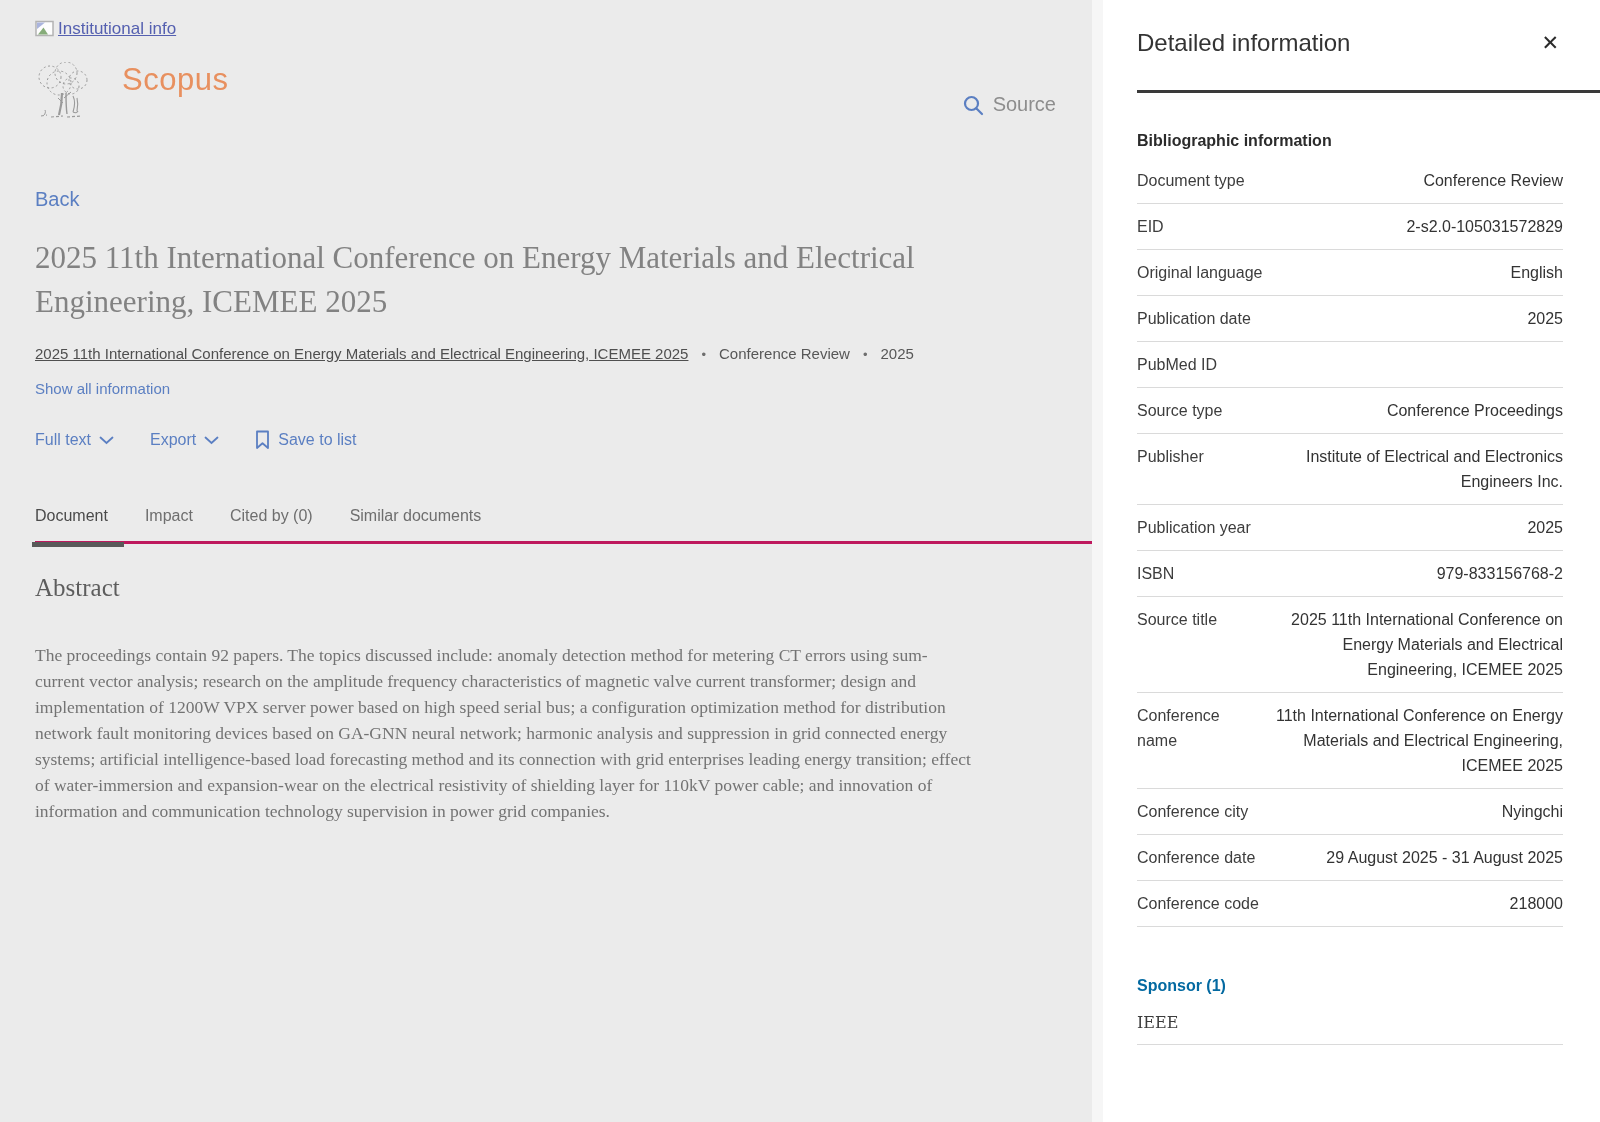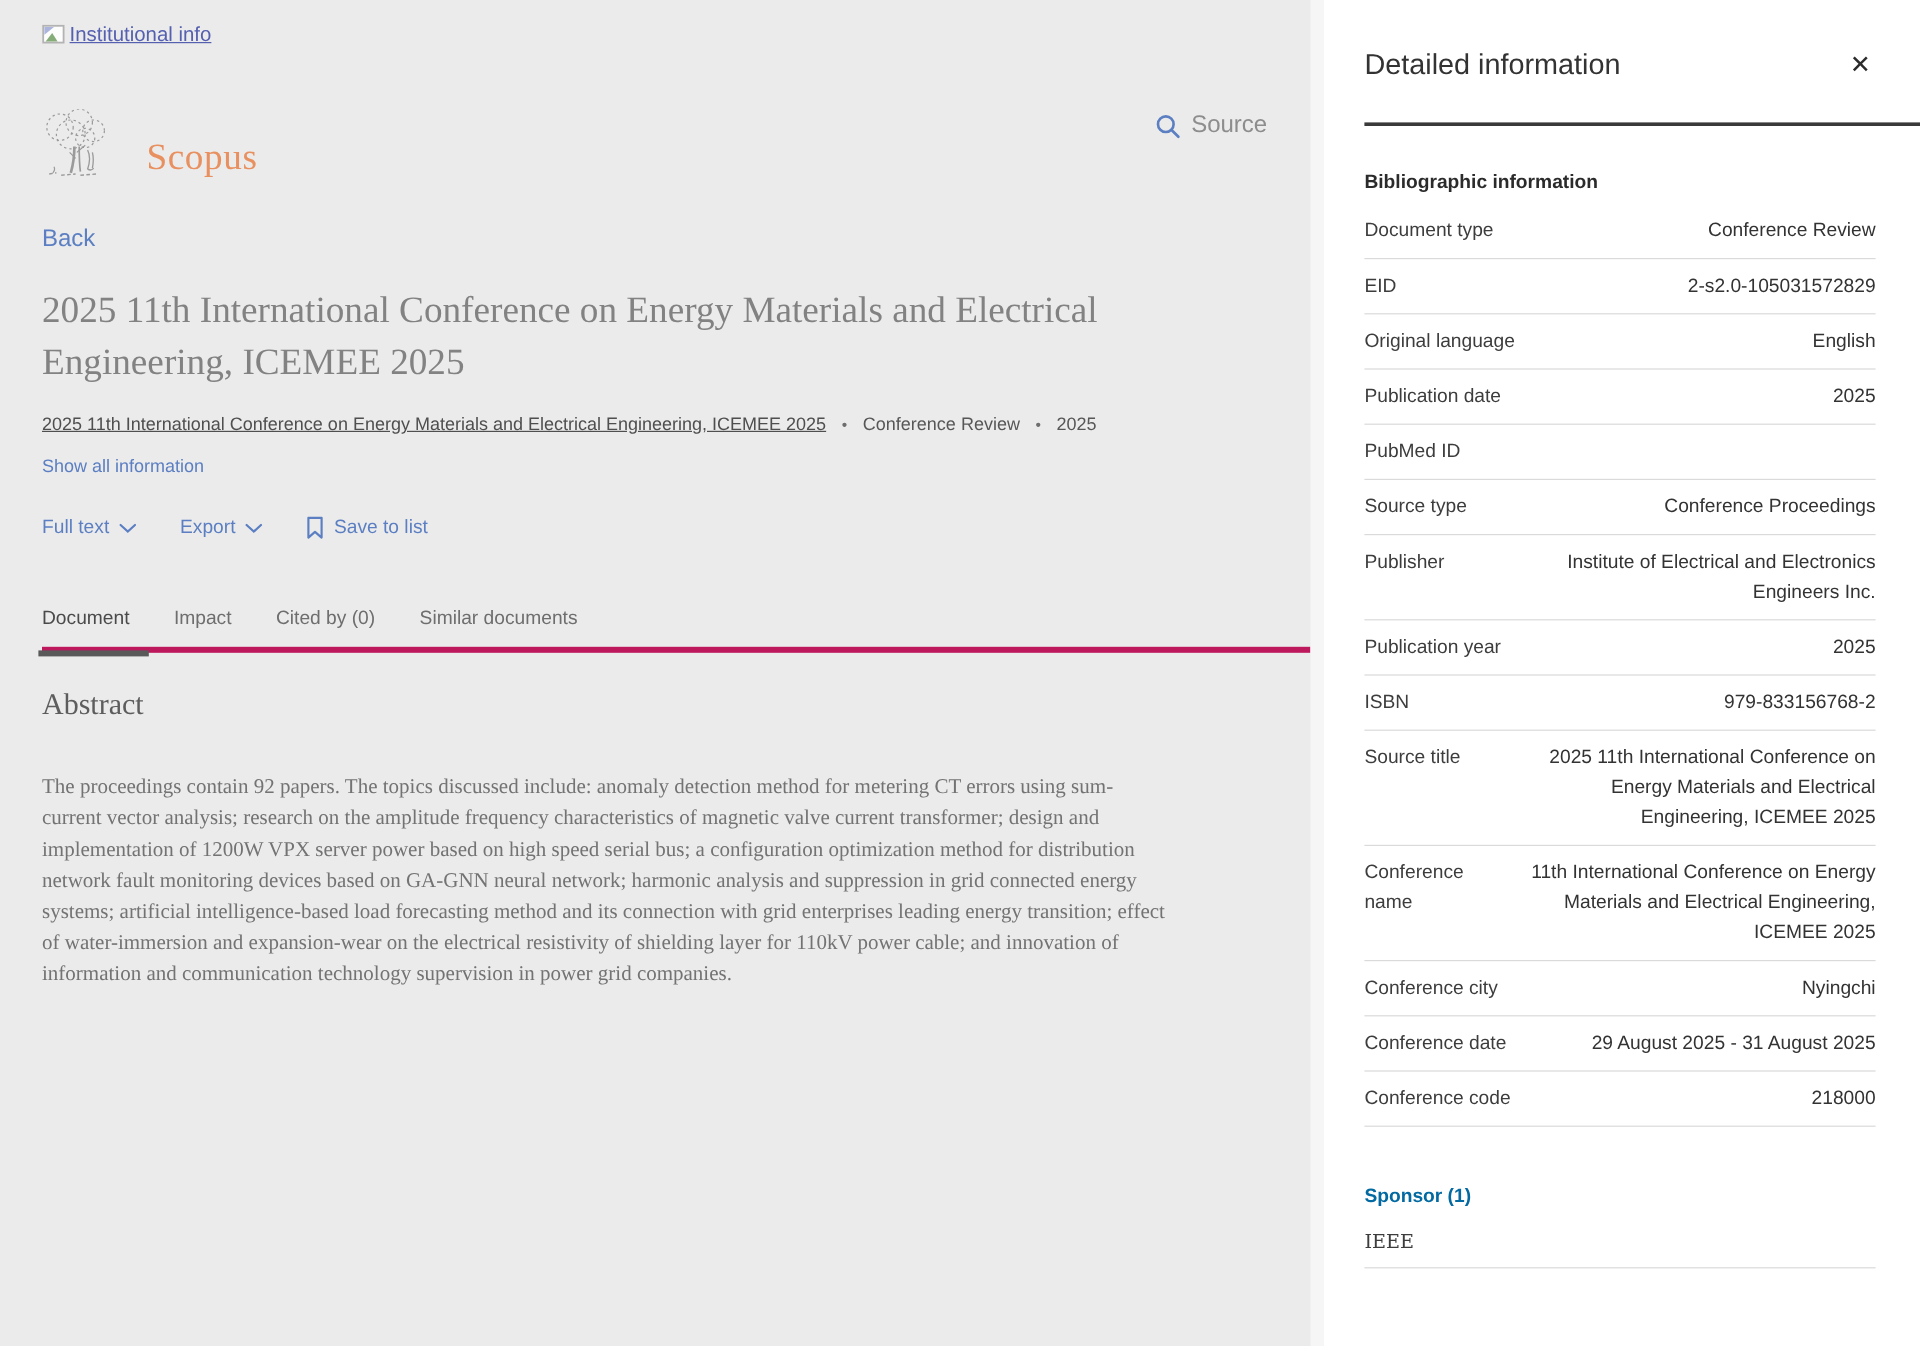--- a/index.html
+++ b/index.html
@@ -27,22 +27,22 @@
   .inst-row {
     position: absolute; left: 35px; top: 19px;
     display: flex; align-items: center; gap: 2px;
   }
   .inst-link {
     font-size: 17px; color: #5560b0;
     text-decoration: underline; cursor: pointer;
   }
 
   .brand-row {
-    position: absolute; left: 33px; top: 91px;
-    display: flex; align-items: flex-end; gap: 27px; font-family: Liberation Serif, serif;
+    position: absolute; left: 33px; top: 62px;
+    display: flex; align-items: flex-start; gap: 27px;
   }
   .scopus-word { font-size: 31px; color: #e8905f; letter-spacing: 0.5px; }
 
   .search {
     position: absolute; top: 93px; right: 36px;
     display: flex; align-items: center; gap: 9px; cursor: pointer;
   }
   .search-label { font-size: 20px; color: #8d8d8d; }
 
   .back-link {
@@ -70,21 +70,21 @@
 
   .actions {
     position: absolute; left: 35px; top: 430px;
     display: flex; align-items: center; font-size: 16px; color: #5b7fc2;
   }
   .action { display: flex; align-items: center; gap: 8px; cursor: pointer; }
   .action + .action { margin-left: 36px; }
 
   .tabs-wrap {
     position: absolute; left: 35px; right: 0; top: 505px;
-    border-bottom: 5px solid #be185d; height: 39px;
+    border-bottom: 3px solid #be185d; height: 39px;
     display: flex; align-items: flex-start;
   }
   .tab {
     position: relative; font-size: 16px; color: #6e6e6e;
     margin-right: 37px; padding-top: 2px; cursor: pointer;
   }
   .tab.active { color: #4a4a4a; }
   .tab.active::after {
     content: ""; position: absolute; left: -3px; right: -16px; bottom: -22px;
     height: 5px; background: #595959;
@@ -104,21 +104,21 @@
   
   .panel {
     position: absolute; left: 1103px; top: 0;
     width: 497px; height: 1122px;
     background: #ffffff;
   }
   .panel-content { padding: 0 37px 0 34px; }
 
   .panel-header {
     display: flex; justify-content: space-between; align-items: flex-start;
-    padding-top: 41px;
+    padding-top: 29px;
   }
   .panel-title { font-size: 24px; color: #333; font-weight: normal; }
   .close-btn {
     font-size: 21px; color: #2b2b2b; line-height: 24px;
     background: none; border: none; cursor: pointer; padding: 2px 4px;
     font-family: "Liberation Sans", sans-serif;
   }
 
   .panel-divider { height: 3px; background: #3a3a3a; margin-top: 33px; margin-right: -37px; }
 

